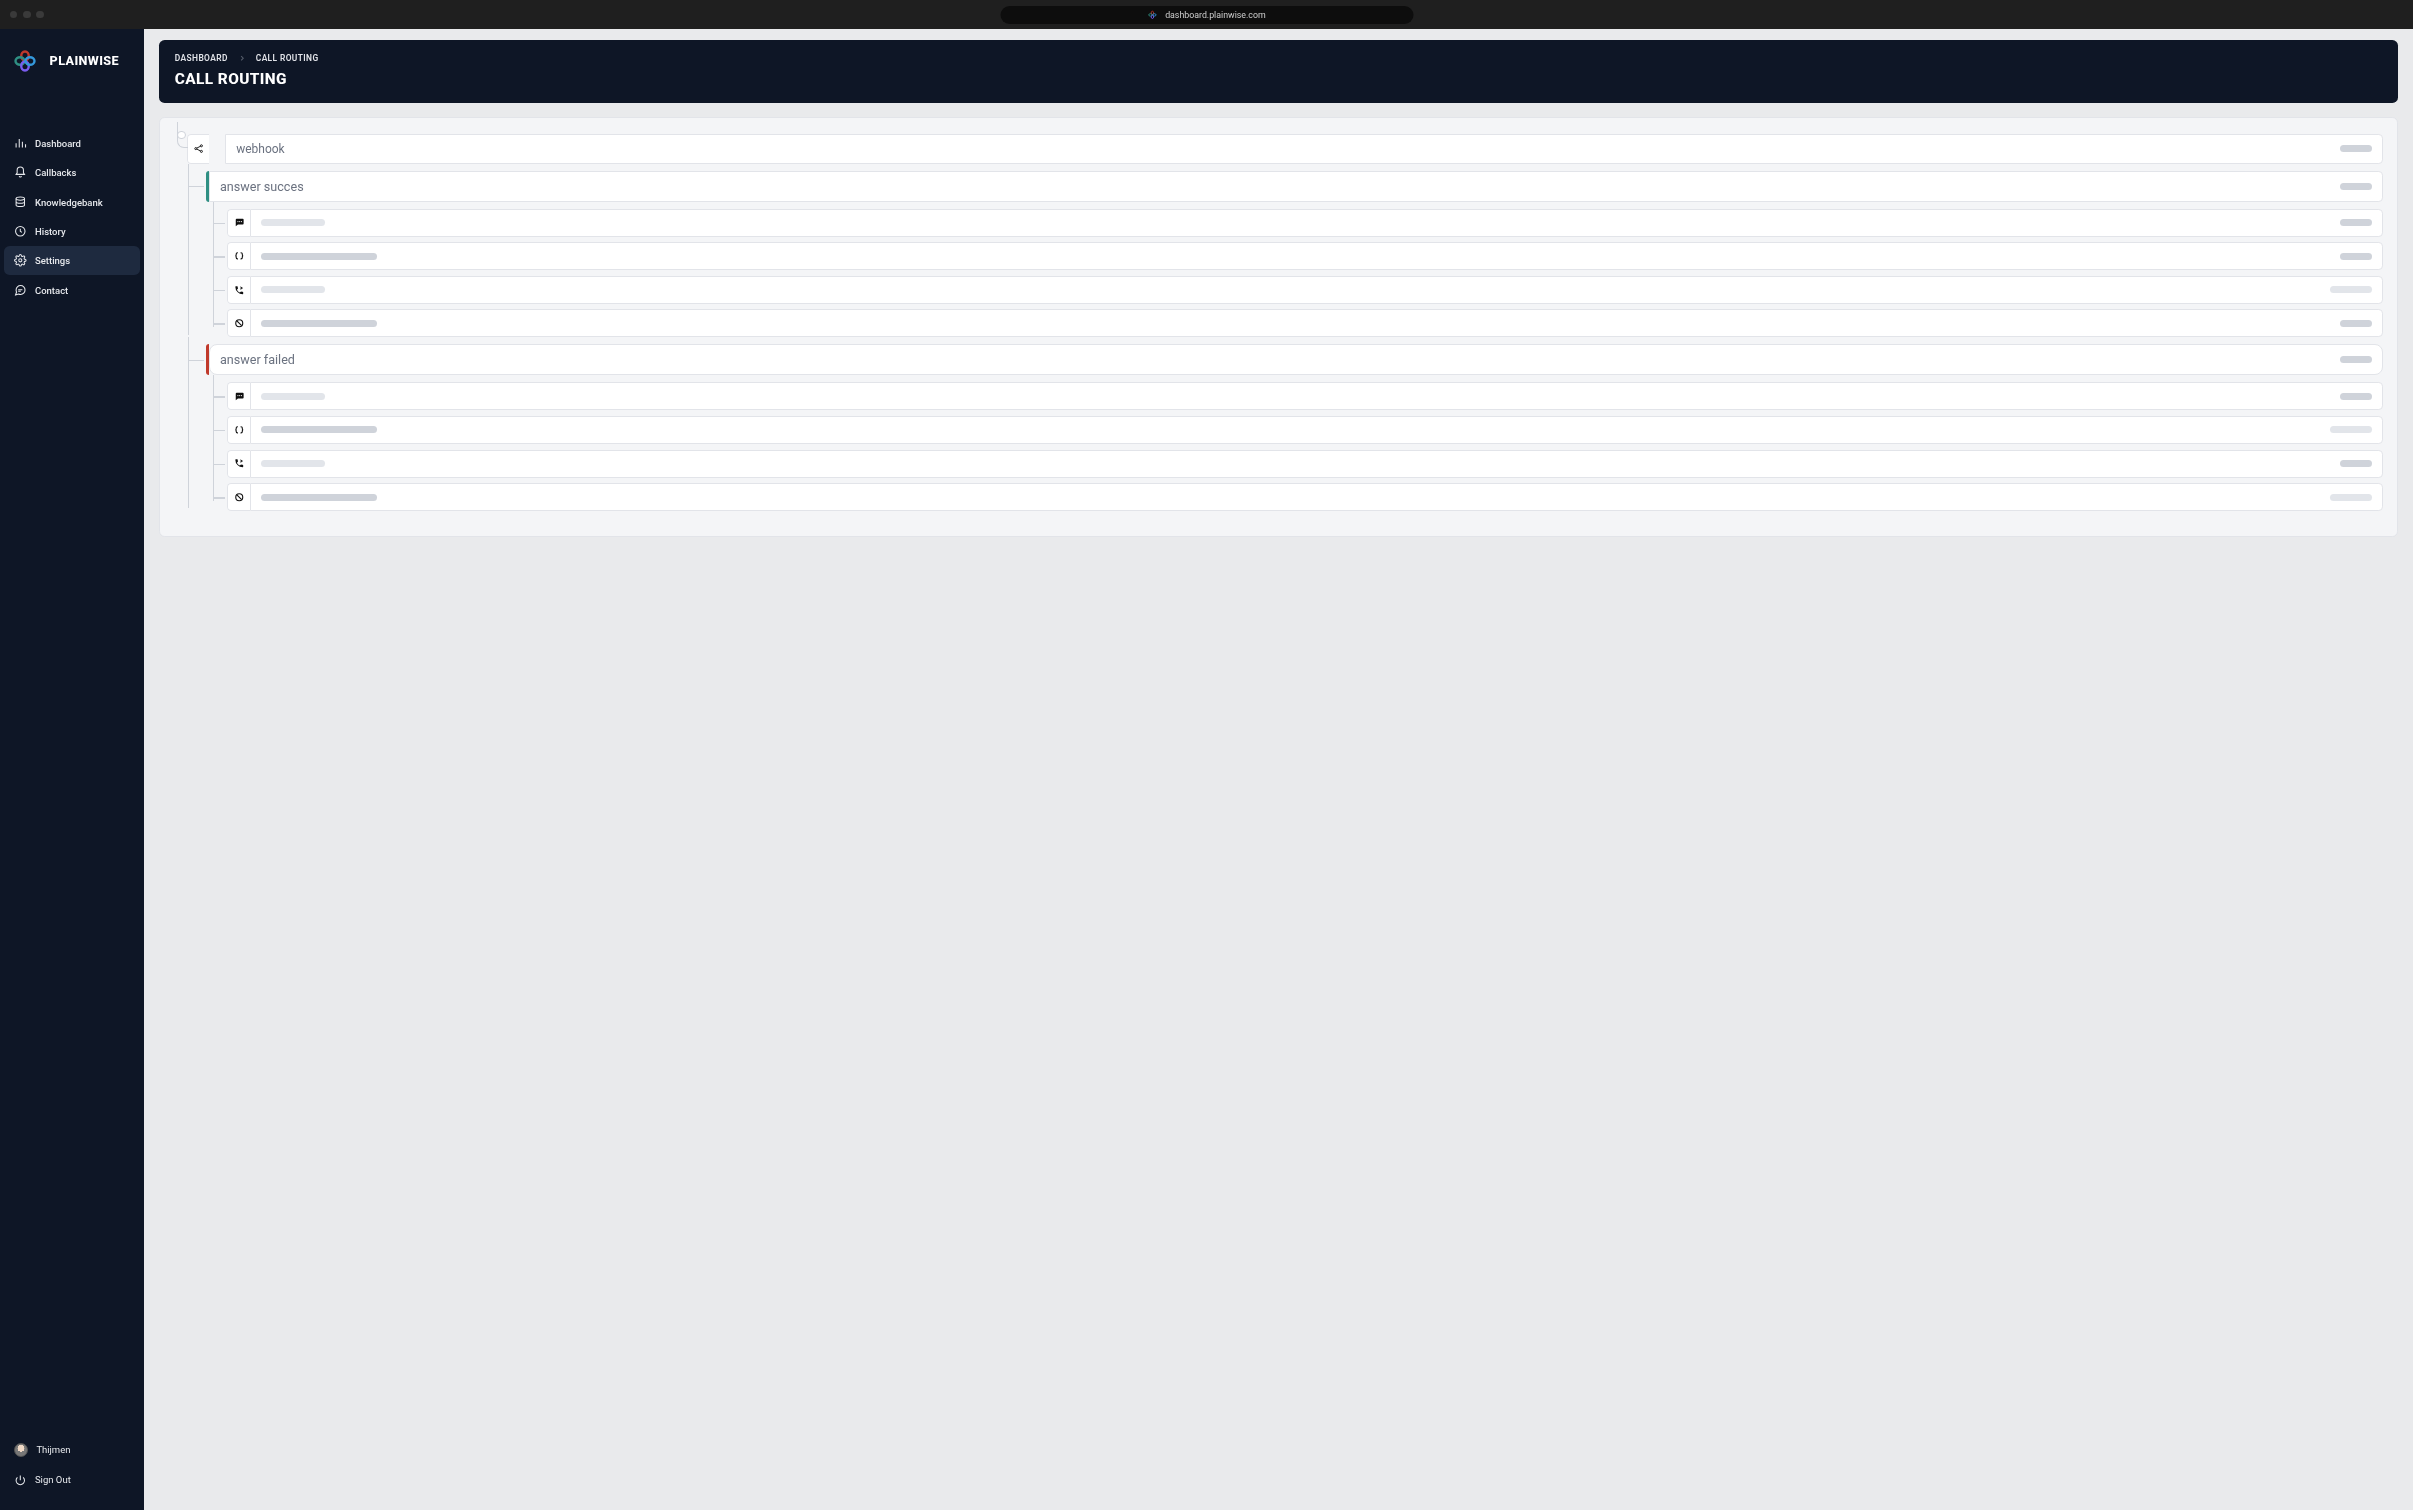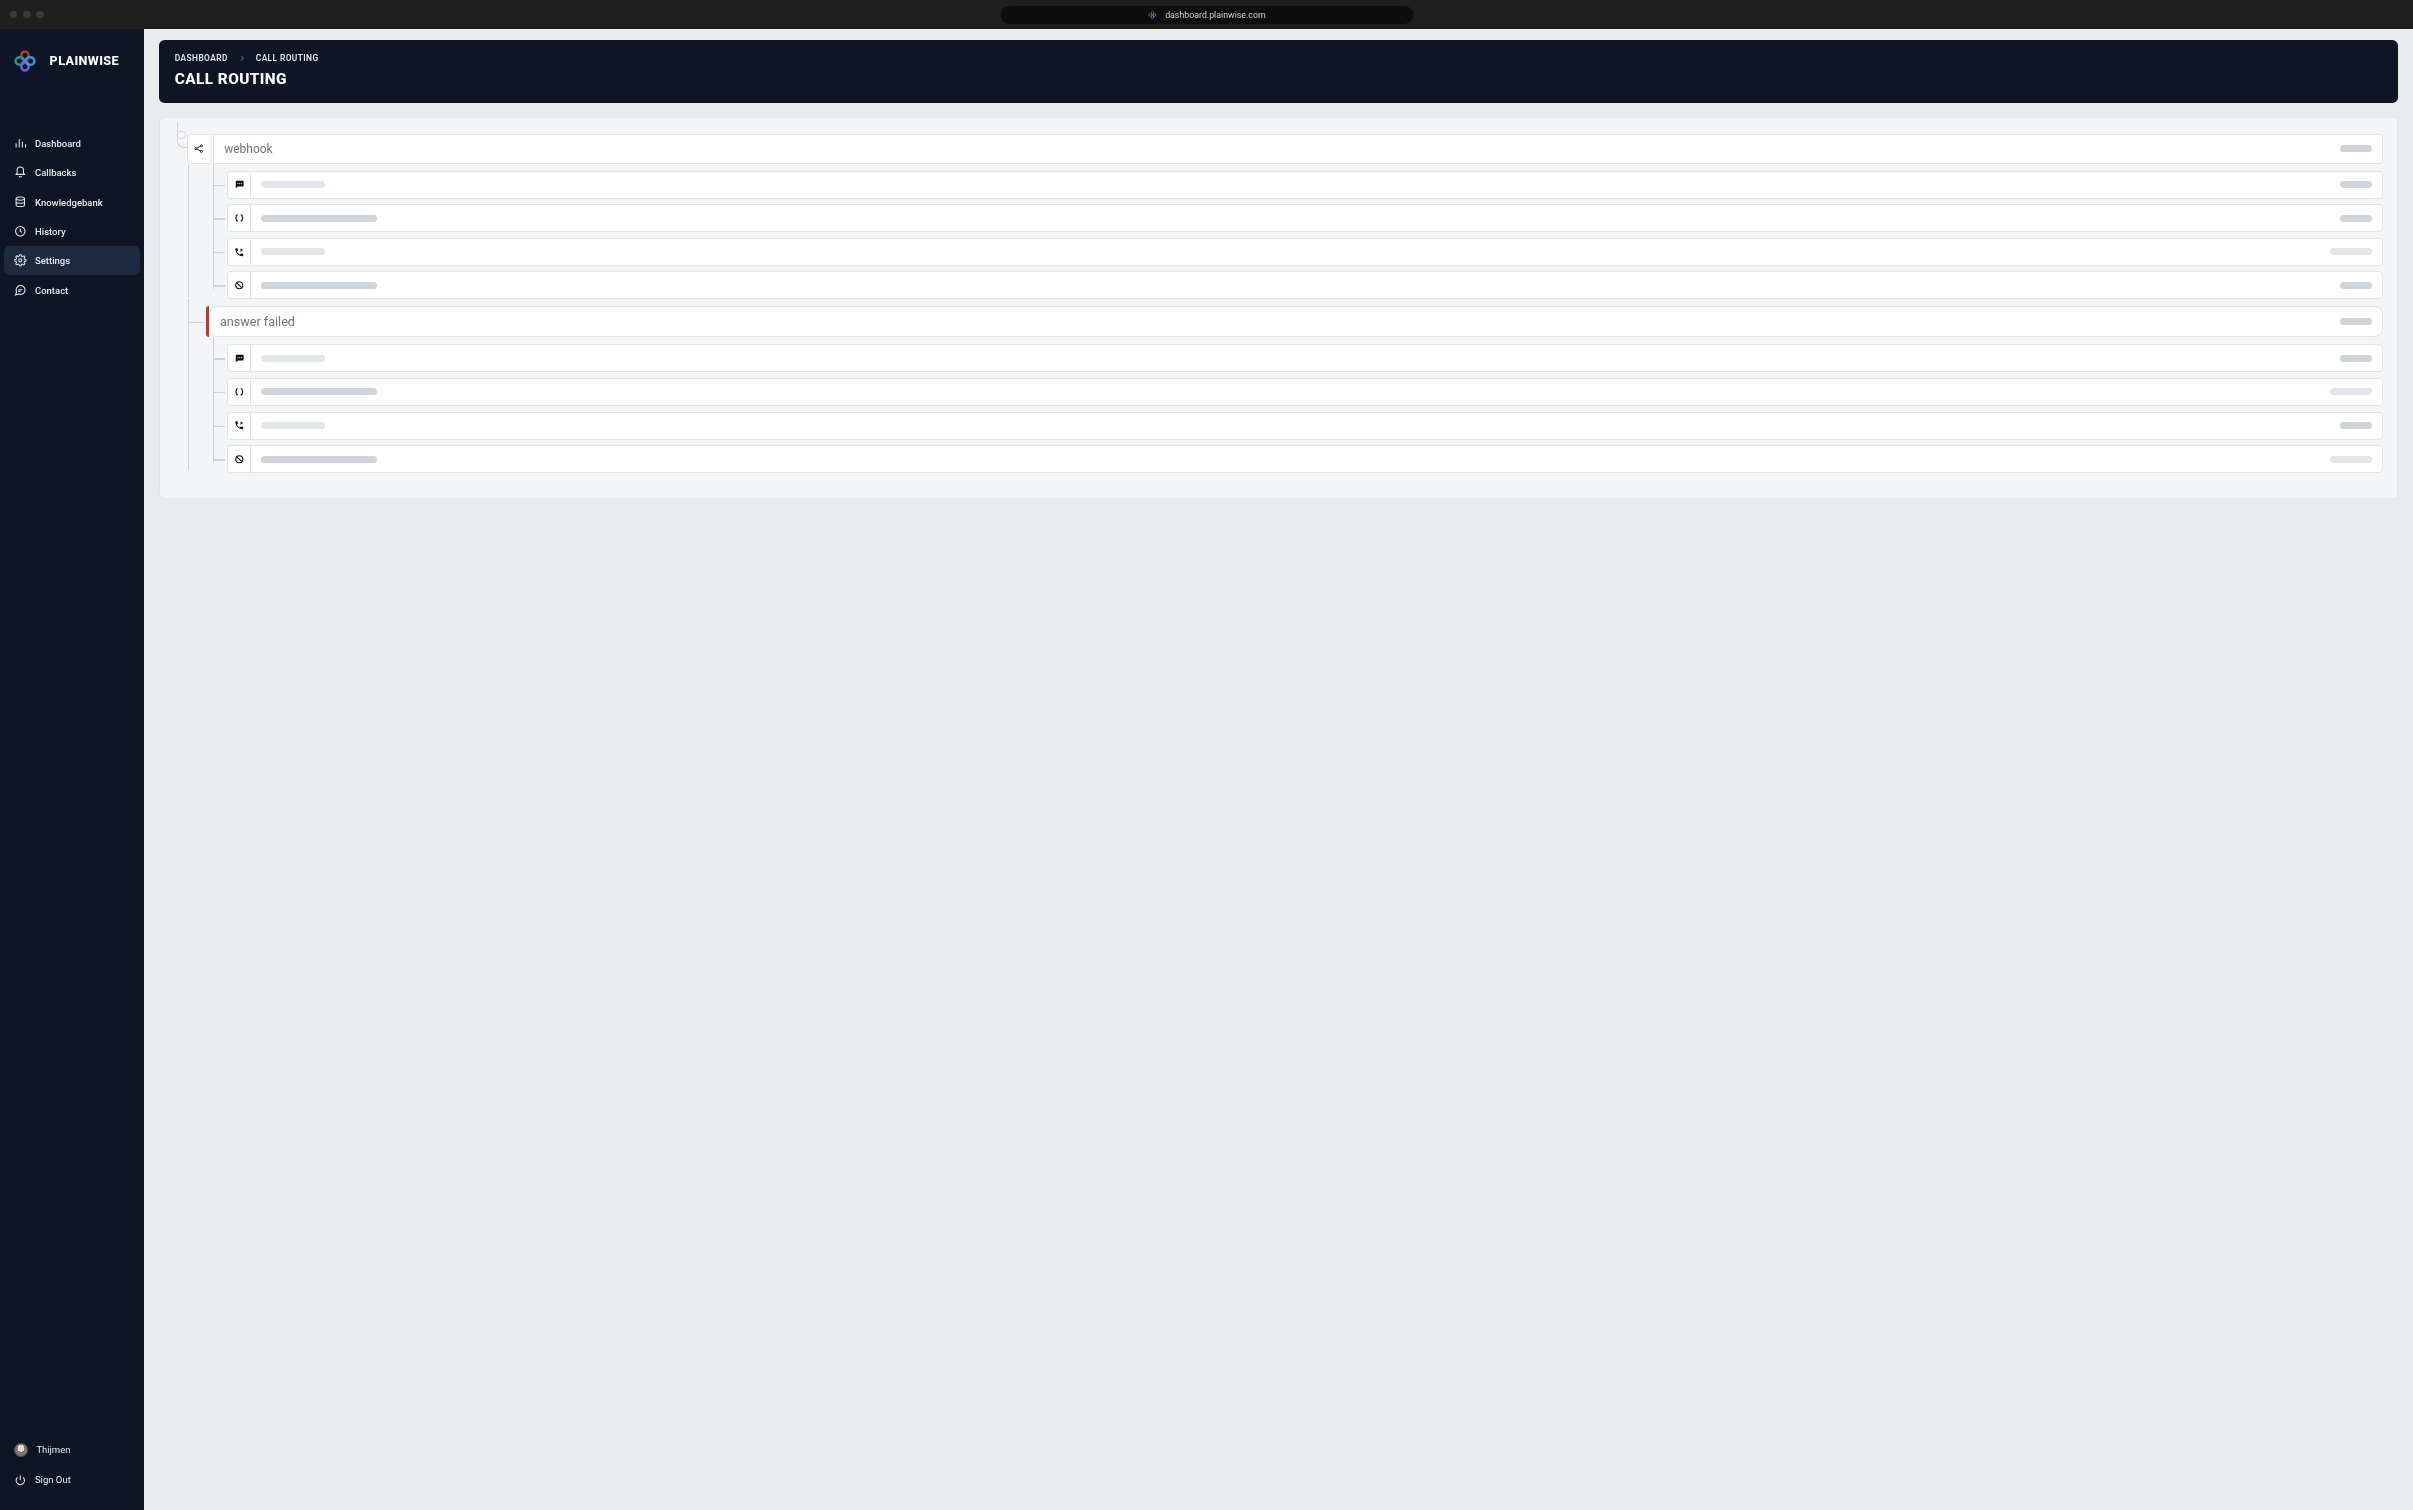--- a/index.html
+++ b/index.html
@@ -105,21 +105,21 @@
   .connector-root {
     position:absolute;
     left: 2.8px;
     top: -2.8px;
     width: 8.4px; height: 8.4px;
     border: 1.4px solid #cfd3da;
     border-radius: 50%;
     background: #fff;
   }
   .root-row {
-    display:flex; align-items:stretch; gap:4px;
+    display:flex; align-items:stretch; gap:16px;
     margin-bottom: 7px;
     margin-left: 12.6px;
     position:relative;
   }
   .root-row::before{
     content:"";
     position:absolute;
     left:-9.8px; top:-12px;
     width:9.8px; height: 25px;
     border-left: 1.4px solid #cfd3da;
@@ -361,20 +361,27 @@
               </svg>
           </div>
           <div class="card after-icon">
             <span class="card-label">webhook</span>
             <span class="skeleton sk-right"></span>
           </div>
         </div>
 
         <div id="branches">
             <div class="branch-block">
+              <div class="branch-row">
+                <div class="branch-accent accent-green"></div>
+                <div class="card branch-card" style="border-top-left-radius:0;border-bottom-left-radius:0;">
+                  <span class="card-label">answer succes</span>
+                  <span class="skeleton sk-right "></span>
+                </div>
+              </div>
               <div class="leaf-block">
                 <div class="leaf-row">
                   <div class="iconcell">
                     <svg width="10.5" height="10.5" viewBox="0 0 24 24" fill="#111">
                       <path d="M4 4h16a2 2 0 0 1 2 2v9a2 2 0 0 1-2 2H9l-5 4V6a2 2 0 0 1 2-2z"></path>
                       <circle cx="9" cy="10.5" r="1.3" fill="#fff"></circle>
                       <circle cx="13" cy="10.5" r="1.3" fill="#fff"></circle>
                       <circle cx="17" cy="10.5" r="1.3" fill="#fff"></circle>
                     </svg>
                   </div>

